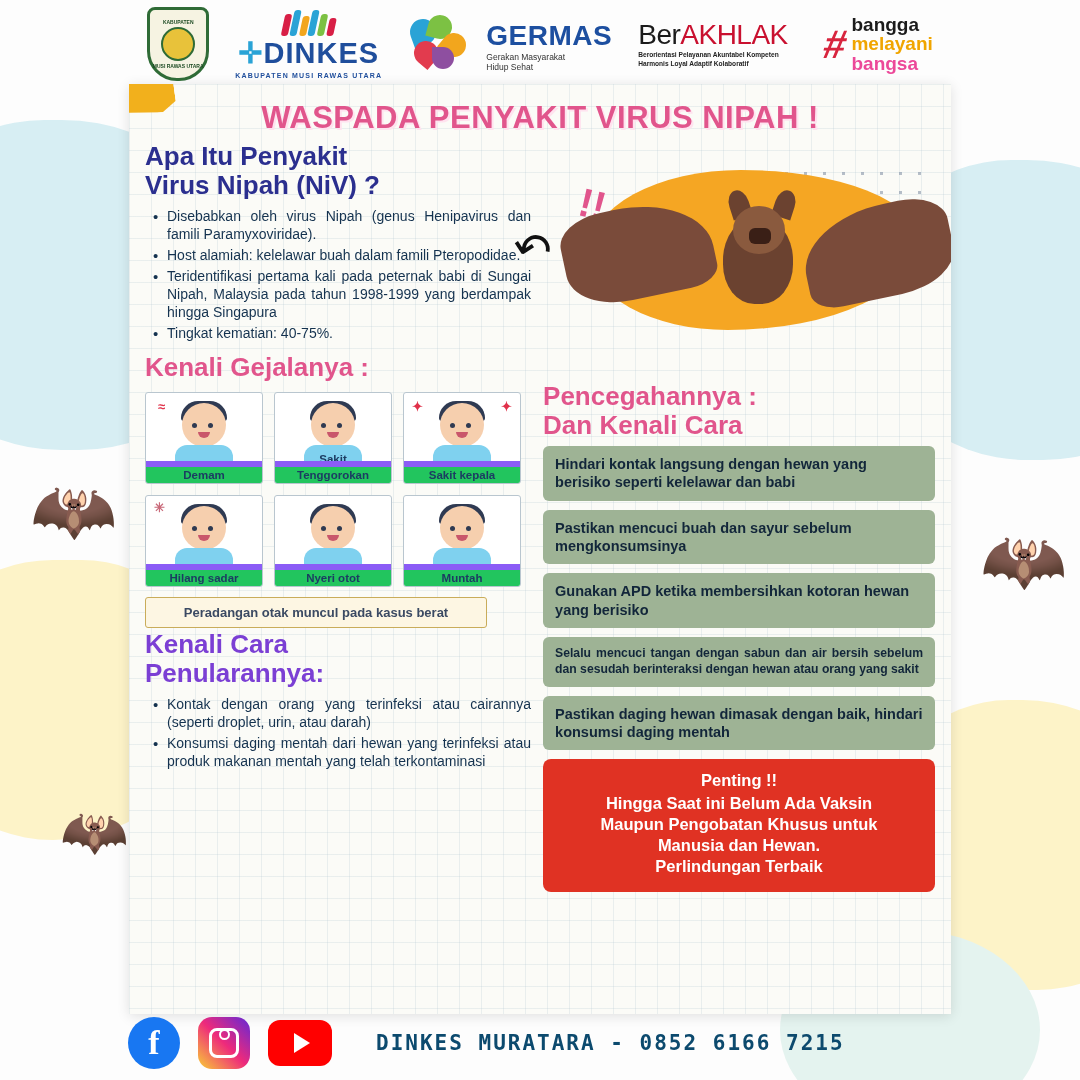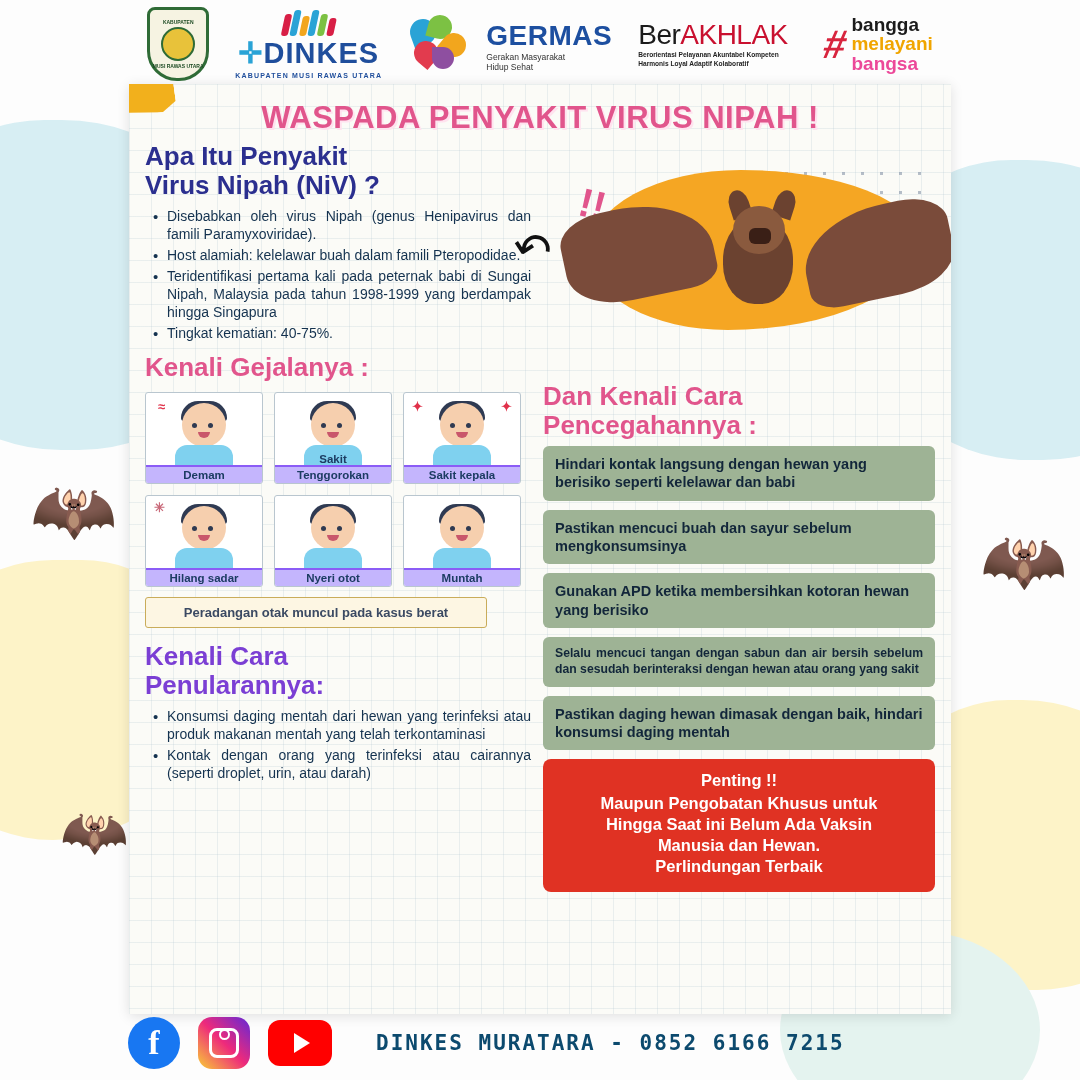--- a/index.html
+++ b/index.html
@@ -116,22 +116,22 @@
     width: 52px; height: 52px;
   }
   .head { width: 44px; height: 44px; border-radius: 50%; background: #f6cfae; position: absolute; left: 4px; top: 2px; }
   .hair { width: 46px; height: 20px; border-radius: 23px 23px 4px 4px; background: #2f3a52; position: absolute; left: 3px; top: 0; }
   .eye { width: 5px; height: 5px; border-radius: 50%; background: #2f3a52; position: absolute; top: 22px; }
   .eye.l { left: 14px; } .eye.r { left: 30px; }
   .mouth { width: 12px; height: 6px; border-radius: 0 0 10px 10px; background: #c9566b; position: absolute; left: 20px; top: 31px; }
   .body { width: 58px; height: 26px; border-radius: 12px 12px 0 0; background: #7fd1ef; position: absolute; left: -3px; top: 44px; }
   .sym-label {
     position: absolute; bottom: 0; left: 0; right: 0; text-align: center;
-    font-size: 11.5px; font-weight: bold; color: #1c3c62; background: #c4b5fd;
-    border-top: 2px solid #8b5cf6; padding: 2px 0;
+    font-size: 11.5px; font-weight: bold; color: #1c3c62; background: #22c55e;
+    border-top: 6px solid #8b5cf6; padding: 2px 0;
   }
   .sym-label.mid { bottom: 16px; border: none; background: transparent; color: #1c3c62; }
   .spark { position: absolute; color: #e0314a; font-size: 13px; font-weight: bold; }
 
   .note-box {
     margin-top: 10px; width: 342px; background: #fdf6e3; border: 1px solid #c9ac5a;
     border-radius: 3px; padding: 7px 10px; font-size: 13px; font-weight: bold;
     color: #3b4a63; text-align: center;
   }
 
@@ -360,26 +360,26 @@
                 <div class="mouth"></div>
                 <div class="body"></div>
               </div>
             <div class="sym-label">Muntah</div>
           </div>
         </div>
 
         <div class="note-box">Peradangan otak muncul pada kasus berat</div>
       </div>
 
-      <div style="margin-top:14px;">
+      <div style="margin-top:2px;">
         <div class="h-purple">Kenali Cara</div>
         <div class="h-purple">Penularannya:</div>
         <ul class="facts">
+          <li>Kontak dengan orang yang terinfeksi atau cairannya (seperti droplet, urin, atau darah)</li>
           <li>Konsumsi daging mentah dari hewan yang terinfeksi atau produk makanan mentah yang telah terkontaminasi</li>
-          <li>Kontak dengan orang yang terinfeksi atau cairannya (seperti droplet, urin, atau darah)</li>
         </ul>
       </div>
     </div>
 
     <div class="col-right">
 
       <div class="bat-area">
         <div class="dots-grid"></div>
         <div class="bat-splash"></div>
         <div class="arrow-curve">↶</div>
@@ -389,36 +389,36 @@
           <div class="wing r"></div>
           <div class="bat-ear l"></div>
           <div class="bat-ear r"></div>
           <div class="bat-body"></div>
           <div class="bat-head"></div>
           <div class="bat-mouth"></div>
         </div>
       </div>
 
       <div>
+        <div class="h-pink">Pencegahannya :</div>
         <div class="h-pink">Dan Kenali Cara</div>
-        <div class="h-pink">Pencegahannya :</div>
 
         <div class="prev-list">
           <div class="prev-item">Hindari kontak langsung dengan hewan yang berisiko seperti kelelawar dan babi</div>
           <div class="prev-item">Pastikan mencuci buah dan sayur sebelum mengkonsumsinya</div>
           <div class="prev-item">Gunakan APD ketika membersihkan kotoran hewan yang berisiko</div>
           <div class="prev-item small">Selalu mencuci tangan dengan sabun dan air bersih sebelum dan sesudah berinteraksi dengan hewan atau orang yang sakit</div>
           <div class="prev-item">Pastikan daging hewan  dimasak dengan baik, hindari konsumsi daging mentah</div>
         </div>
       </div>
 
       <div class="important">
         <div class="imp-title">Penting !!</div>
+        <div class="imp-line">Hingga Saat ini Belum Ada Vaksin</div>
         <div class="imp-line">Maupun Pengobatan Khusus untuk</div>
-        <div class="imp-line">Hingga Saat ini Belum Ada Vaksin</div>
         <div class="imp-line">Manusia dan Hewan.</div>
         <div class="imp-line">Perlindungan Terbaik</div>
       </div>
     </div>
   </div>
 </div>
 
 <div class="footer">
   <div class="social">
     <div class="ic ic-fb">f</div>

